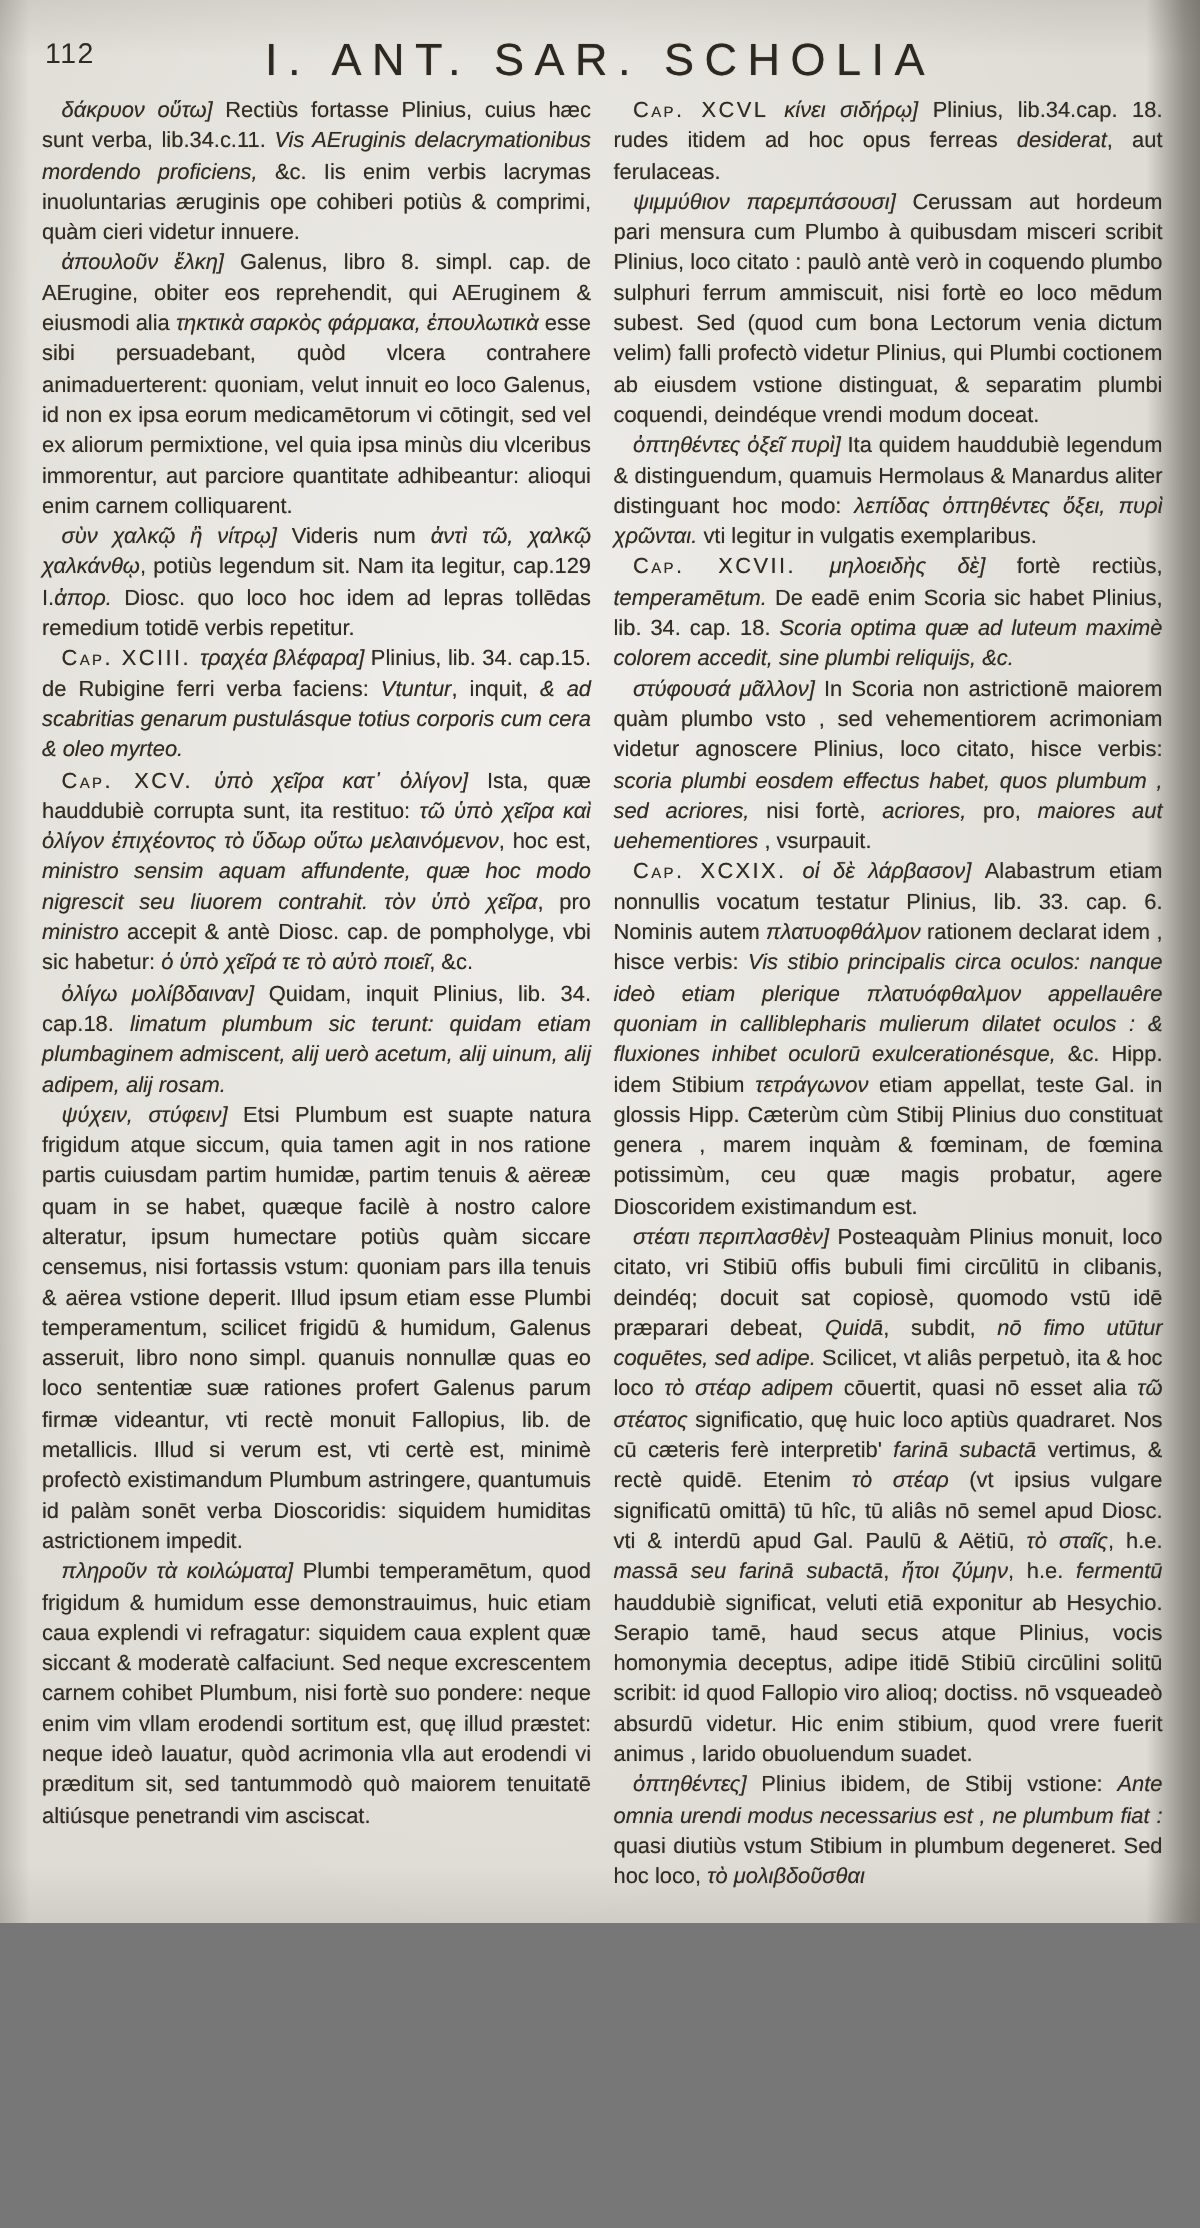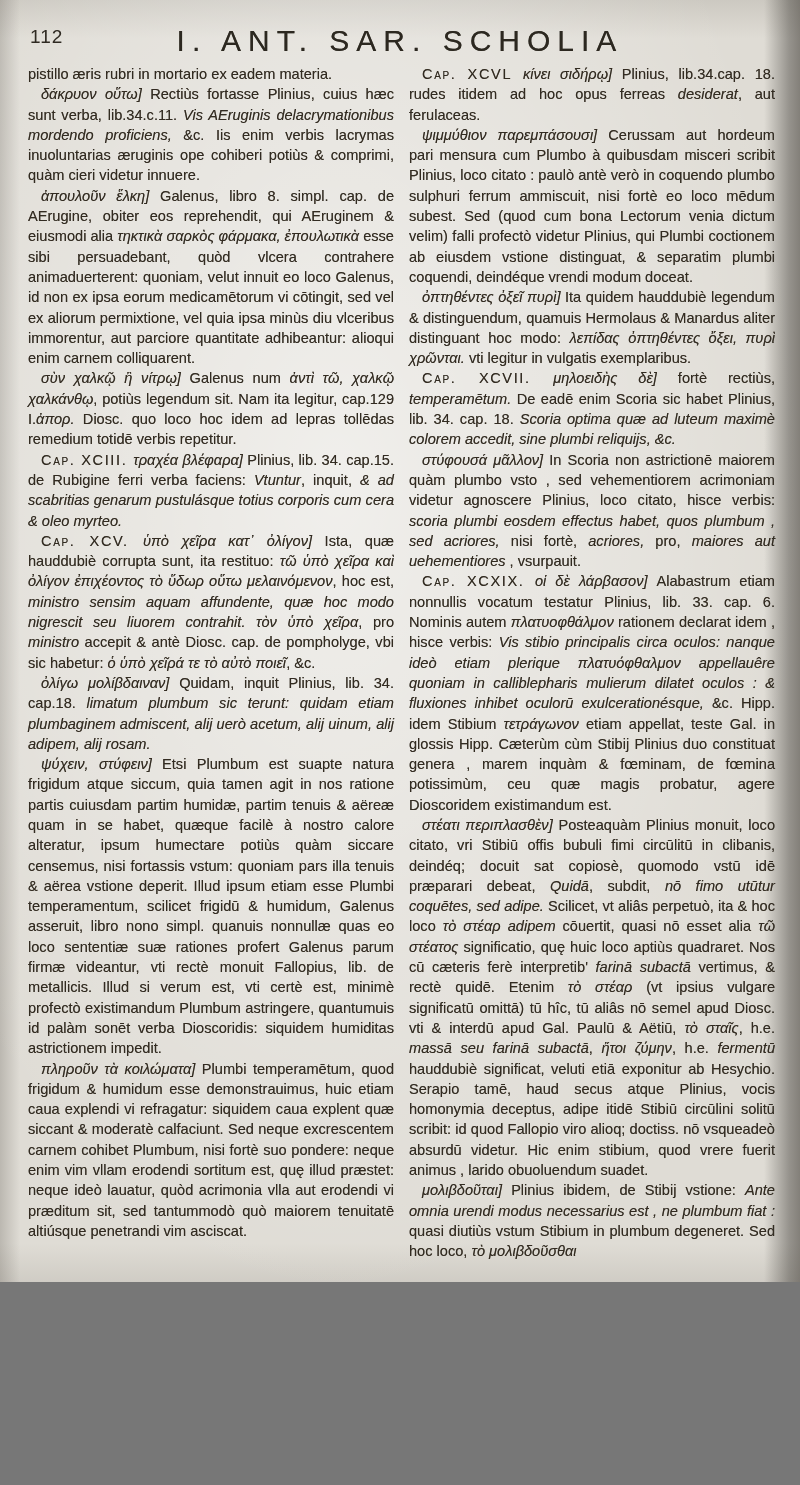--- a/index.html
+++ b/index.html
@@ -47,35 +47,34 @@
 </head>
 <body>
 
 <div class="page">
   <div class="header">
     <span class="pageno">112</span>
     <span class="title">I. ANT. SAR. SCHOLIA</span>
   </div>
   <div class="cols">
     <div class="col" id="col-left">
-        <p class="para noindent"><span class="rm">pistillo æris rubri in mortario ex eadem materia.</span></p>
         <p class="para"><span class="gk">δάκρυον οὕτω] </span><span class="rm">Rectiùs fortasse Plinius, cuius hæc sunt verba, lib.34.c.11. </span><span class="it">Vis AEruginis delacrymationibus mordendo proficiens,</span><span class="rm"> &amp;c. Iis enim verbis lacrymas inuoluntarias æruginis ope cohiberi potiùs &amp; comprimi, quàm cieri videtur innuere.</span></p>
         <p class="para"><span class="gk">ἀπουλοῦν ἕλκη] </span><span class="rm">Galenus, libro 8. simpl. cap. de AErugine, obiter eos reprehendit, qui AEruginem &amp; eiusmodi alia </span><span class="gk">τηκτικὰ σαρκὸς φάρμακα, ἐπουλωτικὰ</span><span class="rm"> esse sibi persuadebant, quòd vlcera contrahere animaduerterent: quoniam, velut innuit eo loco Galenus, id non ex ipsa eorum medicamētorum vi cōtingit, sed vel ex aliorum permixtione, vel quia ipsa minùs diu vlceribus immorentur, aut parciore quantitate adhibeantur: alioqui enim carnem colliquarent.</span></p>
-        <p class="para"><span class="gk">σὺν χαλκῷ ἢ νίτρῳ] </span><span class="rm">Galenus num </span><span class="gk">ἀντὶ τῶ, χαλκῷ χαλκάνθῳ</span><span class="rm">, potiùs legendum sit. Nam ita legitur, cap.129 I.</span><span class="gk">ἀπορ.</span><span class="rm"> Diosc. quo loco hoc idem ad lepras tollēdas remedium totidē verbis repetitur.</span></p>
+        <p class="para"><span class="gk">σὺν χαλκῷ ἢ νίτρῳ] </span><span class="rm">Videris num </span><span class="gk">ἀντὶ τῶ, χαλκῷ χαλκάνθῳ</span><span class="rm">, potiùs legendum sit. Nam ita legitur, cap.129 I.</span><span class="gk">ἀπορ.</span><span class="rm"> Diosc. quo loco hoc idem ad lepras tollēdas remedium totidē verbis repetitur.</span></p>
         <p class="para"><span class="sc">Cap. XCIII. </span><span class="gk">τραχέα βλέφαρα] </span><span class="rm">Plinius, lib. 34. cap.15. de Rubigine ferri verba faciens: </span><span class="it">Vtuntur</span><span class="rm">, inquit, </span><span class="it">&amp; ad scabritias genarum pustulásque totius corporis cum cera &amp; oleo myrteo.</span></p>
         <p class="para"><span class="sc">Cap. XCV. </span><span class="gk">ὑπὸ χεῖρα κατ᾽ ὀλίγον] </span><span class="rm">Ista, quæ hauddubiè corrupta sunt, ita restituo: </span><span class="gk">τῶ ὑπὸ χεῖρα καὶ ὀλίγον ἐπιχέοντος τὸ ὕδωρ οὕτω μελαινόμενον</span><span class="rm">, hoc est, </span><span class="it">ministro sensim aquam affundente, quæ hoc modo nigrescit seu liuorem contrahit.</span><span class="gk"> τὸν ὑπὸ χεῖρα</span><span class="rm">, pro </span><span class="it">ministro</span><span class="rm"> accepit &amp; antè Diosc. cap. de pompholyge, vbi sic habetur: </span><span class="gk">ὁ ὑπὸ χεῖρά τε τὸ αὐτὸ ποιεῖ</span><span class="rm">, &amp;c.</span></p>
         <p class="para"><span class="gk">ὀλίγω μολίβδαιναν] </span><span class="rm">Quidam, inquit Plinius, lib. 34. cap.18. </span><span class="it">limatum plumbum sic terunt: quidam etiam plumbaginem admiscent, alij uerò acetum, alij uinum, alij adipem, alij rosam.</span></p>
         <p class="para"><span class="gk">ψύχειν, στύφειν] </span><span class="rm">Etsi Plumbum est suapte natura frigidum atque siccum, quia tamen agit in nos ratione partis cuiusdam partim humidæ, partim tenuis &amp; aëreæ quam in se habet, quæque facilè à nostro calore alteratur, ipsum humectare potiùs quàm siccare censemus, nisi fortassis vstum: quoniam pars illa tenuis &amp; aërea vstione deperit. Illud ipsum etiam esse Plumbi temperamentum, scilicet frigidū &amp; humidum, Galenus asseruit, libro nono simpl. quanuis nonnullæ quas eo loco sententiæ suæ rationes profert Galenus parum firmæ videantur, vti rectè monuit Fallopius, lib. de metallicis. Illud si verum est, vti certè est, minimè profectò existimandum Plumbum astringere, quantumuis id palàm sonēt verba Dioscoridis: siquidem humiditas astrictionem impedit.</span></p>
         <p class="para"><span class="gk">πληροῦν τὰ κοιλώματα] </span><span class="rm">Plumbi temperamētum, quod frigidum &amp; humidum esse demonstrauimus, huic etiam caua explendi vi refragatur: siquidem caua explent quæ siccant &amp; moderatè calfaciunt. Sed neque excrescentem carnem cohibet Plumbum, nisi fortè suo pondere: neque enim vim vllam erodendi sortitum est, quę illud præstet: neque ideò lauatur, quòd acrimonia vlla aut erodendi vi præditum sit, sed tantummodò quò maiorem tenuitatē altiúsque penetrandi vim asciscat.</span></p>
       </div>
     <div class="col" id="col-right">
         <p class="para"><span class="sc">Cap. XCVL </span><span class="gk">κίνει σιδήρῳ] </span><span class="rm">Plinius, lib.34.cap. 18. rudes itidem ad hoc opus ferreas </span><span class="it">desiderat</span><span class="rm">, aut ferulaceas.</span></p>
         <p class="para"><span class="gk">ψιμμύθιον παρεμπάσουσι] </span><span class="rm">Cerussam aut hordeum pari mensura cum Plumbo à quibusdam misceri scribit Plinius, loco citato : paulò antè verò in coquendo plumbo sulphuri ferrum ammiscuit, nisi fortè eo loco mēdum subest. Sed (quod cum bona Lectorum venia dictum velim) falli profectò videtur Plinius, qui Plumbi coctionem ab eiusdem vstione distinguat, &amp; separatim plumbi coquendi, deindéque vrendi modum doceat.</span></p>
         <p class="para"><span class="gk">ὀπτηθέντες ὀξεῖ πυρὶ] </span><span class="rm">Ita quidem hauddubiè legendum &amp; distinguendum, quamuis Hermolaus &amp; Manardus aliter distinguant hoc modo: </span><span class="gk">λεπίδας ὀπτηθέντες ὄξει, πυρὶ χρῶνται.</span><span class="rm"> vti legitur in vulgatis exemplaribus.</span></p>
         <p class="para"><span class="sc">Cap. XCVII. </span><span class="gk">μηλοειδὴς δὲ] </span><span class="rm">fortè rectiùs, </span><span class="gk">temperamētum.</span><span class="rm"> De eadē enim Scoria sic habet Plinius, lib. 34. cap. 18. </span><span class="it">Scoria optima quæ ad luteum maximè colorem accedit, sine plumbi reliquijs, &amp;c.</span></p>
         <p class="para"><span class="gk">στύφουσά μᾶλλον] </span><span class="rm">In Scoria non astrictionē maiorem quàm plumbo vsto , sed vehementiorem acrimoniam videtur agnoscere Plinius, loco citato, hisce verbis: </span><span class="it">scoria plumbi eosdem effectus habet, quos plumbum , sed acriores,</span><span class="rm"> nisi fortè, </span><span class="it">acriores,</span><span class="rm"> pro, </span><span class="it">maiores aut uehementiores</span><span class="rm"> , vsurpauit.</span></p>
         <p class="para"><span class="sc">Cap. XCXIX. </span><span class="gk">οἱ δὲ λάρβασον] </span><span class="rm">Alabastrum etiam nonnullis vocatum testatur Plinius, lib. 33. cap. 6. Nominis autem </span><span class="gk">πλατυοφθάλμον</span><span class="rm"> rationem declarat idem , hisce verbis: </span><span class="it">Vis stibio principalis circa oculos: nanque ideò etiam plerique </span><span class="gk">πλατυόφθαλμον</span><span class="it"> appellauêre quoniam in calliblepharis mulierum dilatet oculos : &amp; fluxiones inhibet oculorū exulcerationésque,</span><span class="rm"> &amp;c. Hipp. idem Stibium </span><span class="gk">τετράγωνον</span><span class="rm"> etiam appellat, teste Gal. in glossis Hipp. Cæterùm cùm Stibij Plinius duo constituat genera , marem inquàm &amp; fœminam, de fœmina potissimùm, ceu quæ magis probatur, agere Dioscoridem existimandum est.</span></p>
         <p class="para"><span class="gk">στέατι περιπλασθὲν] </span><span class="rm">Posteaquàm Plinius monuit, loco citato, vri Stibiū offis bubuli fimi circūlitū in clibanis, deindéq; docuit sat copiosè, quomodo vstū idē præparari debeat, </span><span class="it">Quidā</span><span class="rm">, subdit, </span><span class="it">nō fimo utūtur coquētes, sed adipe.</span><span class="rm"> Scilicet, vt aliâs perpetuò, ita &amp; hoc loco </span><span class="gk">τὸ στέαρ </span><span class="it">adipem</span><span class="rm"> cōuertit, quasi nō esset alia </span><span class="gk">τῶ στέατος</span><span class="rm"> significatio, quę huic loco aptiùs quadraret. Nos cū cæteris ferè interpretib' </span><span class="it">farinā subactā</span><span class="rm"> vertimus, &amp; rectè quidē. Etenim </span><span class="gk">τὸ στέαρ</span><span class="rm"> (vt ipsius vulgare significatū omittā) tū hîc, tū aliâs nō semel apud Diosc. vti &amp; interdū apud Gal. Paulū &amp; Aëtiū, </span><span class="gk">τὸ σταῖς</span><span class="rm">, h.e. </span><span class="it">massā seu farinā subactā</span><span class="rm">, </span><span class="gk">ἤτοι ζύμην</span><span class="rm">, h.e. </span><span class="it">fermentū</span><span class="rm"> hauddubiè significat, veluti etiā exponitur ab Hesychio. Serapio tamē, haud secus atque Plinius, vocis homonymia deceptus, adipe itidē Stibiū circūlini solitū scribit: id quod Fallopio viro alioq; doctiss. nō vsqueadeò absurdū videtur. Hic enim stibium, quod vrere fuerit animus , larido obuoluendum suadet.</span></p>
-        <p class="para"><span class="gk">μολιβδοῦται] </span><span class="rm">Plinius ibidem, de Stibij vstione: </span><span class="it">Ante omnia urendi modus necessarius est , ne plumbum fiat :</span><span class="rm"> quasi diutiùs vstum Stibium in plumbum degeneret. Sed hoc loco, </span><span class="gk">τὸ μολιβδοῦσθαι</span></p>
+        <p class="para"><span class="gk">ὀπτηθέντες] </span><span class="rm">Plinius ibidem, de Stibij vstione: </span><span class="it">Ante omnia urendi modus necessarius est , ne plumbum fiat :</span><span class="rm"> quasi diutiùs vstum Stibium in plumbum degeneret. Sed hoc loco, </span><span class="gk">τὸ μολιβδοῦσθαι</span></p>
       </div>
   </div>
   <div class="gutter"></div>
 </div>
 
 </body></html>

